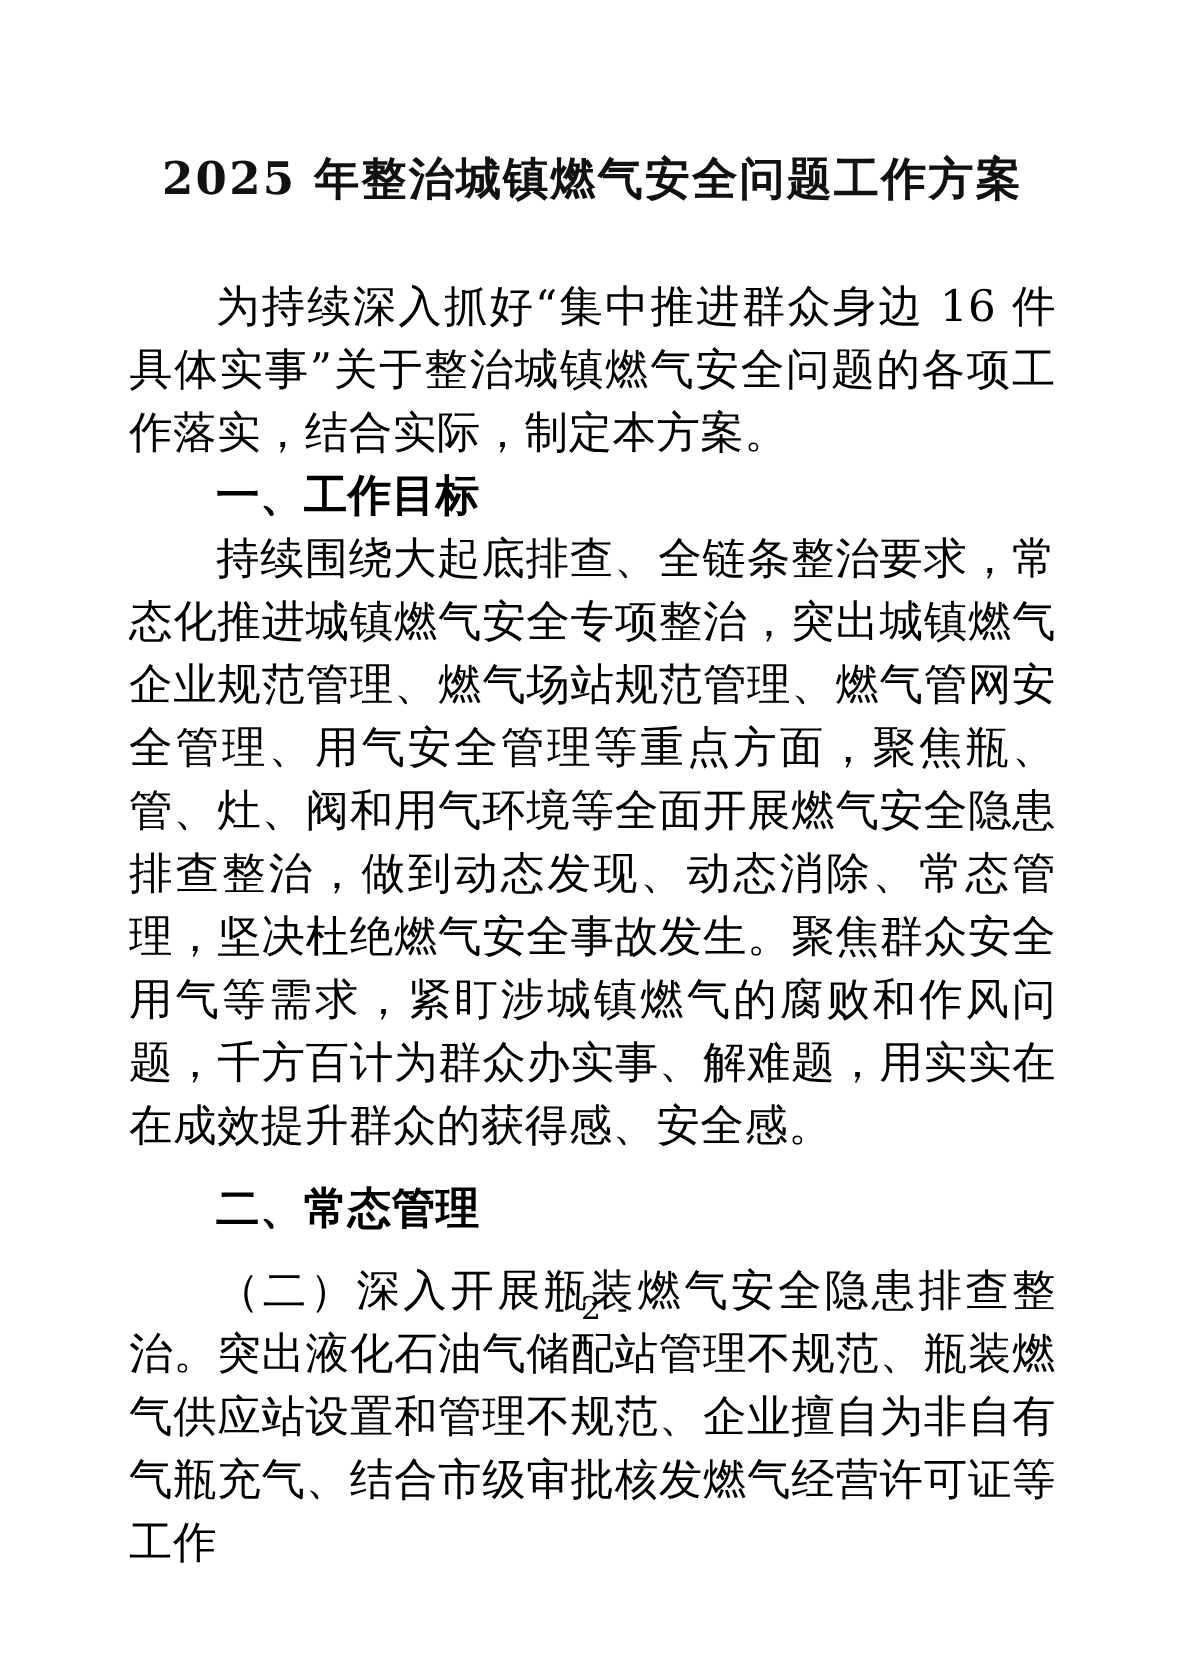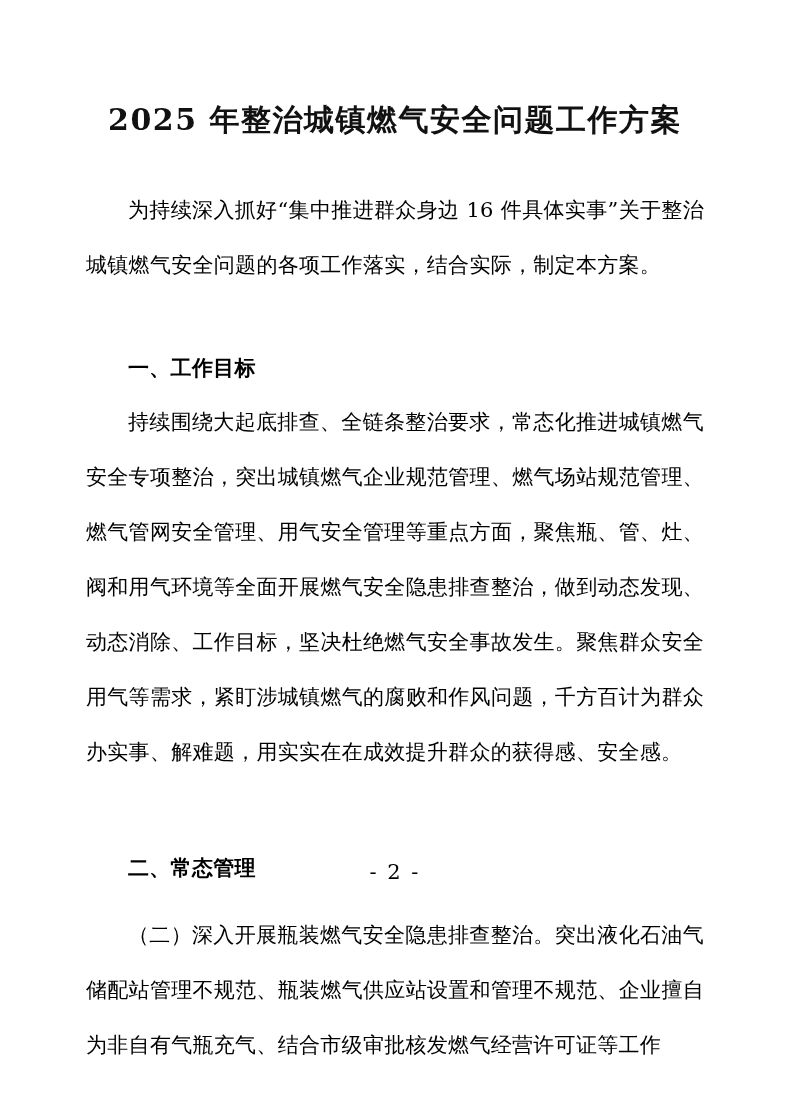--- a/index.html
+++ b/index.html
@@ -34,34 +34,33 @@
     font-family: "DejaVu Serif", "Liberation Serif", serif;
     font-weight: bold;
     font-size: 30px;
     letter-spacing: 1.5px;
     margin-top: 100px;
     margin-bottom: 0;
     line-height: 1.3;
     color: #111;
   }
   .para {
-    font-size: 21px;
-    line-height: 55px;
+    font-size: 29px;
+    line-height: 42px;
     text-align: justify;
     text-justify: inter-ideograph;
     margin: 0;
     letter-spacing: 0.3px;
   }
   .para.indent {
     text-indent: 2em;
   }
   .para.heading {
     font-weight: bold;
     text-indent: 2em;
-    margin-top: 47px;
   }
   .gap-after-title {
     height: 44px;
   }
   .para-spacer {
     height: 13px;
   }
   .footer {
     position: absolute;
     left: 0;
@@ -81,21 +80,21 @@
   <div class="doc-body">
 
     <h1 class="doc-title">2025 年整治城镇燃气安全问题工作方案</h1>
 
     <div class="gap-after-title"></div>
 
     <p class="para indent">为持续深入抓好“集中推进群众身边 16 件具体实事”关于整治城镇燃气安全问题的各项工作落实，结合实际，制定本方案。</p>
 
     <p class="para heading">一、工作目标</p>
 
-    <p class="para indent">持续围绕大起底排查、全链条整治要求，常态化推进城镇燃气安全专项整治，突出城镇燃气企业规范管理、燃气场站规范管理、燃气管网安全管理、用气安全管理等重点方面，聚焦瓶、管、灶、阀和用气环境等全面开展燃气安全隐患排查整治，做到动态发现、动态消除、工作目标，坚决杜绝燃气安全事故发生。聚焦群众安全用气等需求，紧盯涉城镇燃气的腐败和作风问题，千方百计为群众办实事、解难题，用实实在在成效提升群众的获得感、安全感。</p>
+    <p class="para indent">持续围绕大起底排查、全链条整治要求，常态化推进城镇燃气安全专项整治，突出城镇燃气企业规范管理、燃气场站规范管理、燃气管网安全管理、用气安全管理等重点方面，聚焦瓶、管、灶、阀和用气环境等全面开展燃气安全隐患排查整治，做到动态发现、动态消除、常态管理，坚决杜绝燃气安全事故发生。聚焦群众安全用气等需求，紧盯涉城镇燃气的腐败和作风问题，千方百计为群众办实事、解难题，用实实在在成效提升群众的获得感、安全感。</p>
 
     <div class="para-spacer"></div>
 
     <p class="para heading">二、常态管理</p>
 
 
     <div class="para-spacer"></div>
 
     <p class="para indent">（二）深入开展瓶装燃气安全隐患排查整治。突出液化石油气储配站管理不规范、瓶装燃气供应站设置和管理不规范、企业擅自为非自有气瓶充气、结合市级审批核发燃气经营许可证等工作</p>
 

